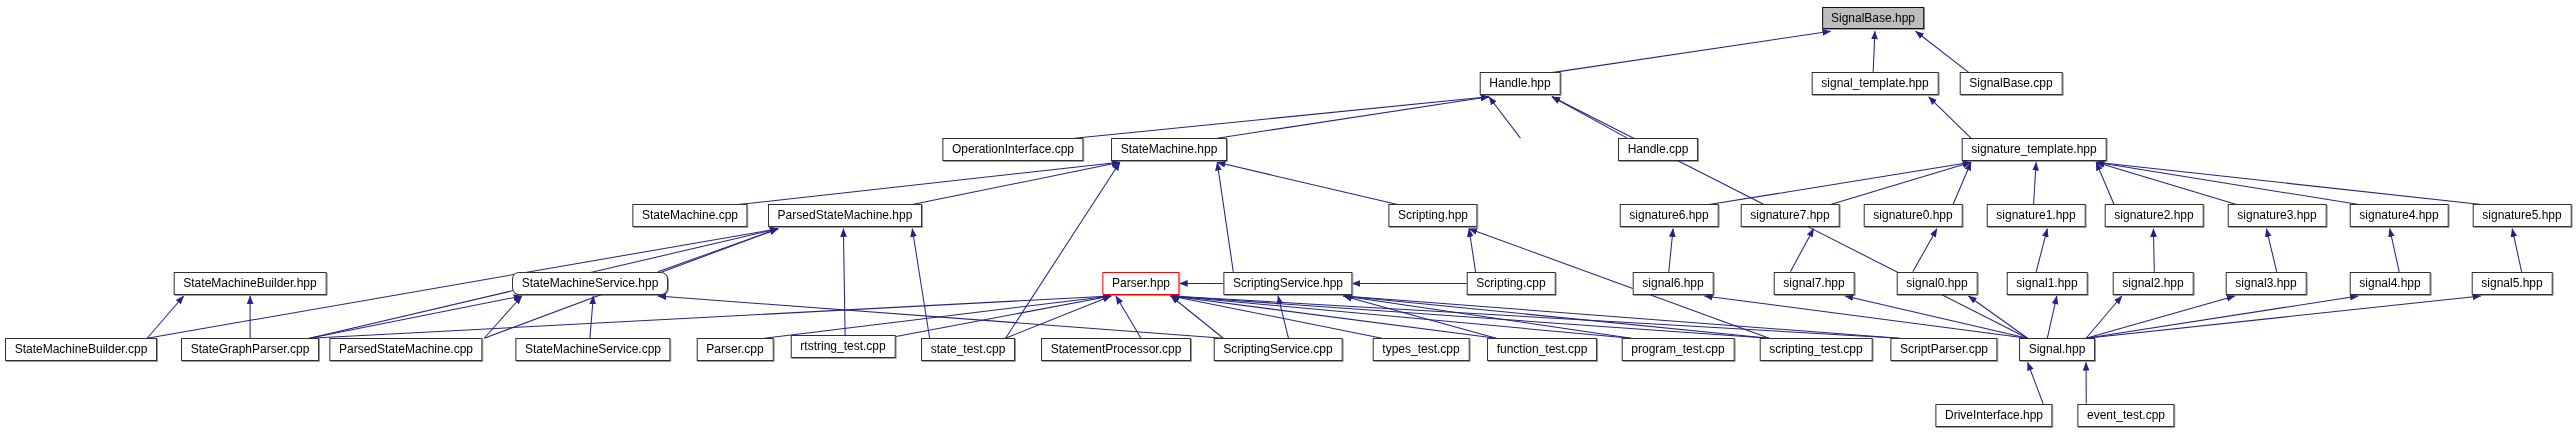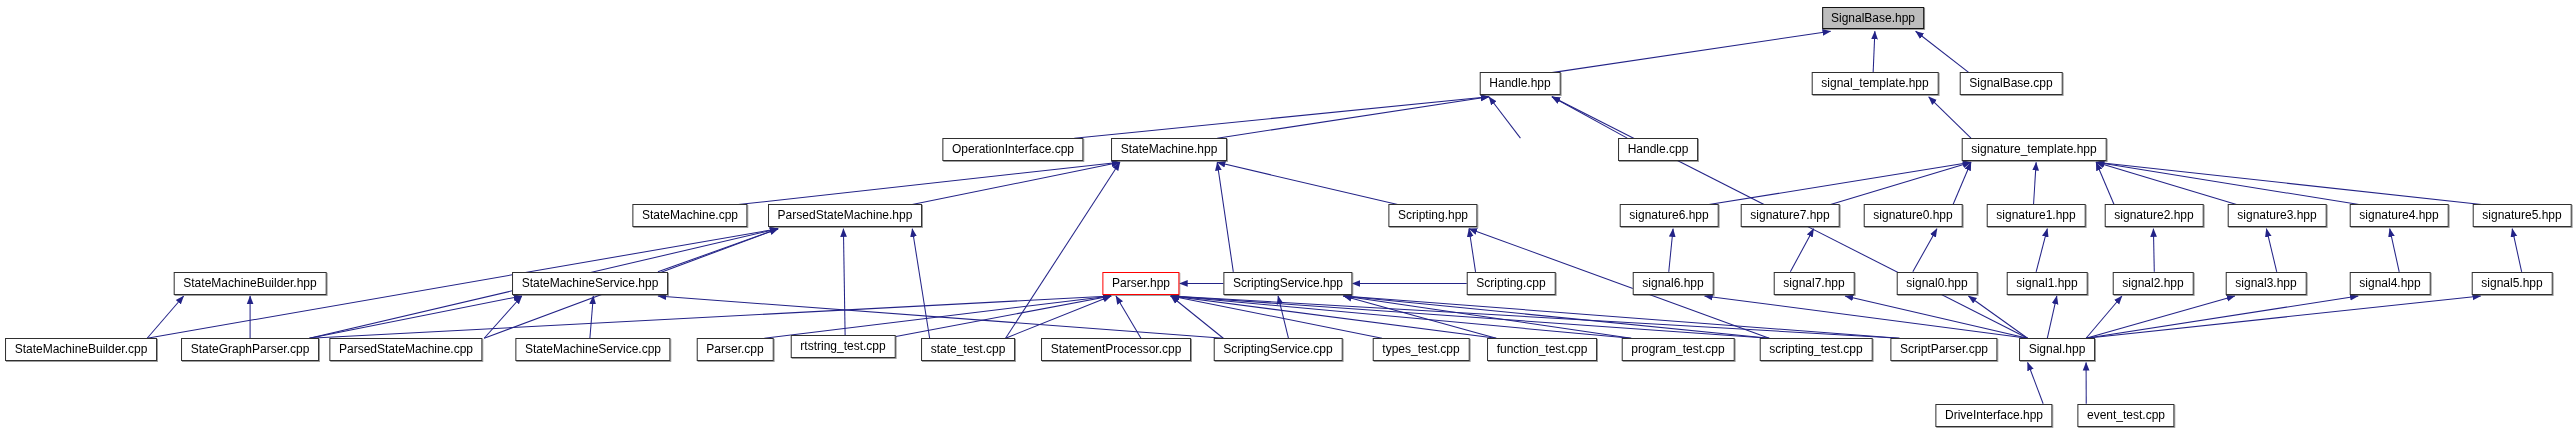--- a/index.html
+++ b/index.html
@@ -133,21 +133,21 @@
       <div class="node" style="left: 1433px; top: 204px; border-color: rgb(47, 47, 47);">Scripting.hpp</div>
       <div class="node" style="left: 1669px; top: 204px; border-color: rgb(47, 47, 47);">signature6.hpp</div>
       <div class="node" style="left: 1790px; top: 204px; border-color: rgb(47, 47, 47);">signature7.hpp</div>
       <div class="node" style="left: 1913px; top: 204px; border-color: rgb(47, 47, 47);">signature0.hpp</div>
       <div class="node" style="left: 2036px; top: 204px; border-color: rgb(47, 47, 47);">signature1.hpp</div>
       <div class="node" style="left: 2154px; top: 204px; border-color: rgb(47, 47, 47);">signature2.hpp</div>
       <div class="node" style="left: 2277px; top: 204px; border-color: rgb(47, 47, 47);">signature3.hpp</div>
       <div class="node" style="left: 2399px; top: 204px; border-color: rgb(47, 47, 47);">signature4.hpp</div>
       <div class="node" style="left: 2522px; top: 204px; border-color: rgb(47, 47, 47);">signature5.hpp</div>
       <div class="node" style="left: 250px; top: 272px; border-color: rgb(47, 47, 47);">StateMachineBuilder.hpp</div>
-      <div class="node" style="left: 590px; top: 272px; border-color: rgb(47, 47, 47);">StateMachineService.hpp</div>
+      <div class="node" style="left: 590px; top: 272px; border-color: rgb(47, 47, 47); border-radius: 7px;">StateMachineService.hpp</div>
       <div class="node focus" style="left: 1141px; top: 272px; border-color: rgb(255, 0, 0);">Parser.hpp</div>
       <div class="node" style="left: 1288px; top: 272px; border-color: rgb(47, 47, 47);">ScriptingService.hpp</div>
       <div class="node" style="left: 1511px; top: 272px; border-color: rgb(47, 47, 47);">Scripting.cpp</div>
       <div class="node" style="left: 1673px; top: 272px; border-color: rgb(47, 47, 47);">signal6.hpp</div>
       <div class="node" style="left: 1814px; top: 272px; border-color: rgb(47, 47, 47);">signal7.hpp</div>
       <div class="node" style="left: 1937px; top: 272px; border-color: rgb(47, 47, 47);">signal0.hpp</div>
       <div class="node" style="left: 2047px; top: 272px; border-color: rgb(47, 47, 47);">signal1.hpp</div>
       <div class="node" style="left: 2153px; top: 272px; border-color: rgb(47, 47, 47);">signal2.hpp</div>
       <div class="node" style="left: 2266px; top: 272px; border-color: rgb(47, 47, 47);">signal3.hpp</div>
       <div class="node" style="left: 2390px; top: 272px; border-color: rgb(47, 47, 47); text-align: right;">signal4.hpp</div>

